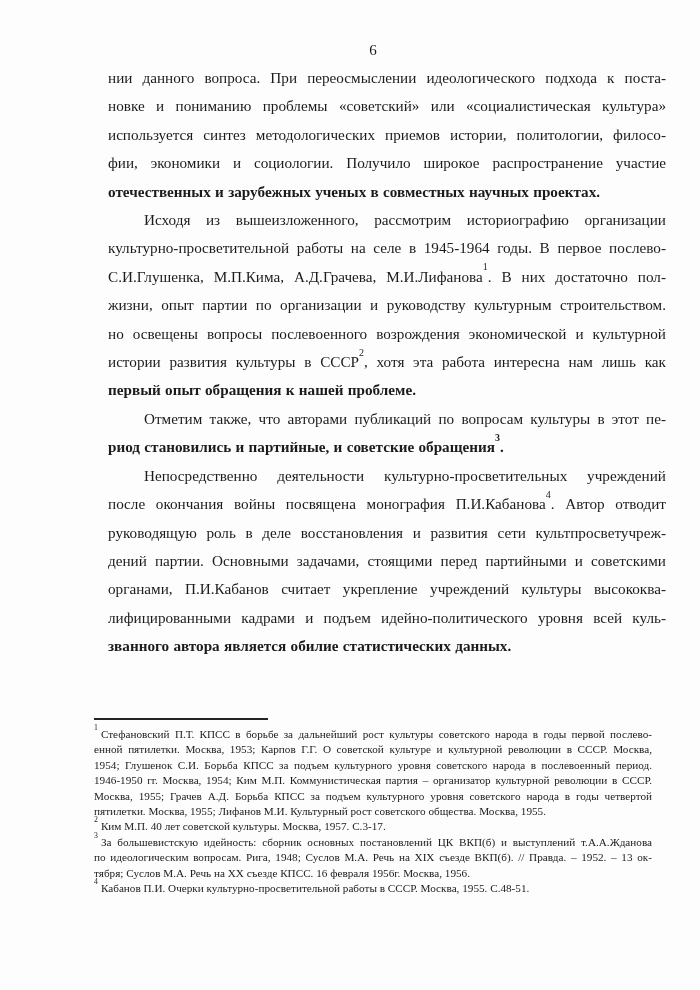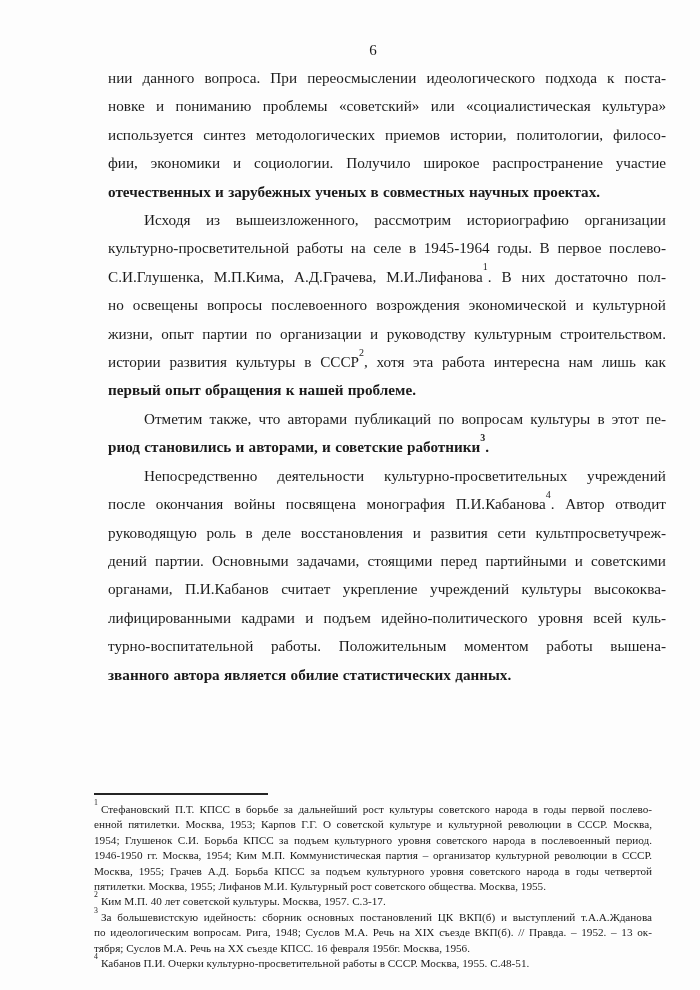--- a/index.html
+++ b/index.html
@@ -38,21 +38,21 @@
   .bl.first { padding-left: 36px; }
   .bl.end { text-align-last: left; font-weight: bold; }
   sup.ref {
     font-size: 10px;
     line-height: 0;
     position: relative;
     top: -5.5px;
   }
   .footnotes {
     position: absolute;
-    top: 793px;
+    top: 718px;
     left: 94px;
     width: 558px;
   }
   .fn-sep {
     width: 174px;
     height: 2px;
     background: #242424;
     margin: 0 0 7px 0;
   }
   .fl {
@@ -84,39 +84,38 @@
       <div class="bl">новке и пониманию проблемы «советский» или «социалистическая культура»</div>
       <div class="bl">используется синтез методологических приемов истории, политологии, филосо-</div>
       <div class="bl">фии, экономики и социологии. Получило широкое распространение участие</div>
       <div class="bl end">отечественных и зарубежных ученых в совместных научных проектах.</div>
     </div>
 
     <div class="para">
       <div class="bl first">Исходя из вышеизложенного, рассмотрим историографию организации</div>
       <div class="bl">культурно-просветительной работы на селе в 1945-1964 годы. В первое послево-</div>
       <div class="bl"><span>С.И.Глушенка, М.П.Кима, А.Д.Грачева, М.И.Лифанова</span><sup class="ref">1</sup><span>. В них достаточно пол-</span></div>
+      <div class="bl">жизни, опыт партии по организации и руководству культурным строительством.</div>
       <div class="bl">но освещены вопросы послевоенного возрождения экономической и культурной</div>
-      <div class="bl">жизни, опыт партии по организации и руководству культурным строительством.</div>
       <div class="bl"><span>истории развития культуры в СССР</span><sup class="ref">2</sup><span>, хотя эта работа интересна нам лишь как</span></div>
       <div class="bl end">первый опыт обращения к нашей проблеме.</div>
     </div>
 
     <div class="para">
       <div class="bl first">Отметим также, что авторами публикаций по вопросам культуры в этот пе-</div>
-      <div class="bl end"><span>риод становились и авторами, и советские работники</span><sup class="ref">3</sup><span>.</span></div>
+      <div class="bl end"><span>риод становились и партийные, и советские обращения</span><sup class="ref">3</sup><span>.</span></div>
     </div>
 
     <div class="para">
       <div class="bl first">Непосредственно деятельности культурно-просветительных учреждений</div>
       <div class="bl"><span>после окончания войны посвящена монография П.И.Кабанова</span><sup class="ref">4</sup><span>. Автор отводит</span></div>
       <div class="bl">руководящую роль в деле восстановления и развития сети культпросветучреж-</div>
       <div class="bl">дений партии. Основными задачами, стоящими перед партийными и советскими</div>
       <div class="bl">органами, П.И.Кабанов считает укрепление учреждений культуры высококва-</div>
       <div class="bl">лифицированными кадрами и подъем идейно-политического уровня всей куль-</div>
-      <div class="bl">турно-воспитательной работы. Положительным моментом работы вышена-</div>
       <div class="bl end">званного автора является обилие статистических данных.</div>
     </div>
 
   </div>
 
   <div class="footnotes">
     <div class="fn-sep"></div>
 
     <div class="footnote">
       <div class="fl"><sup class="fnm">1</sup><span>Стефановский П.Т. КПСС в борьбе за дальнейший рост культуры советского народа в годы первой послево-</span></div>

